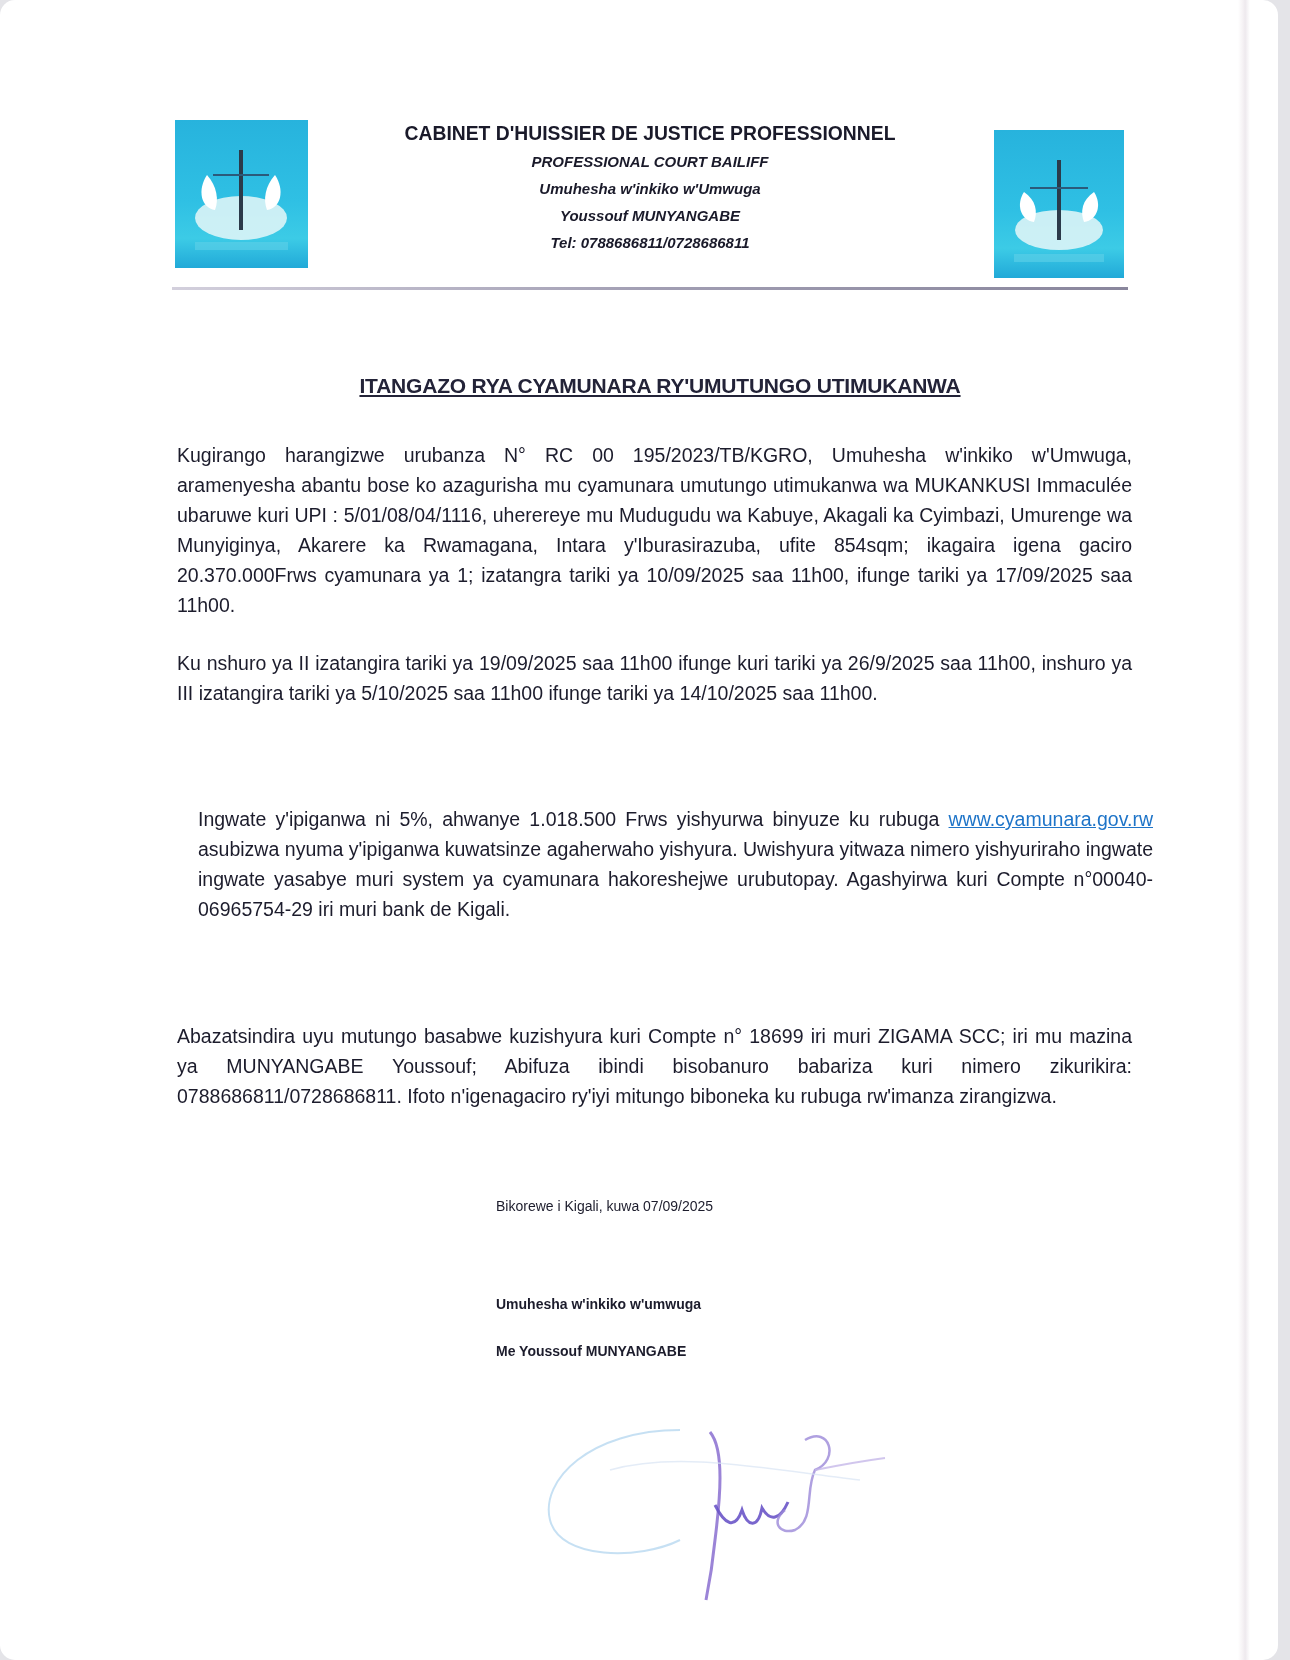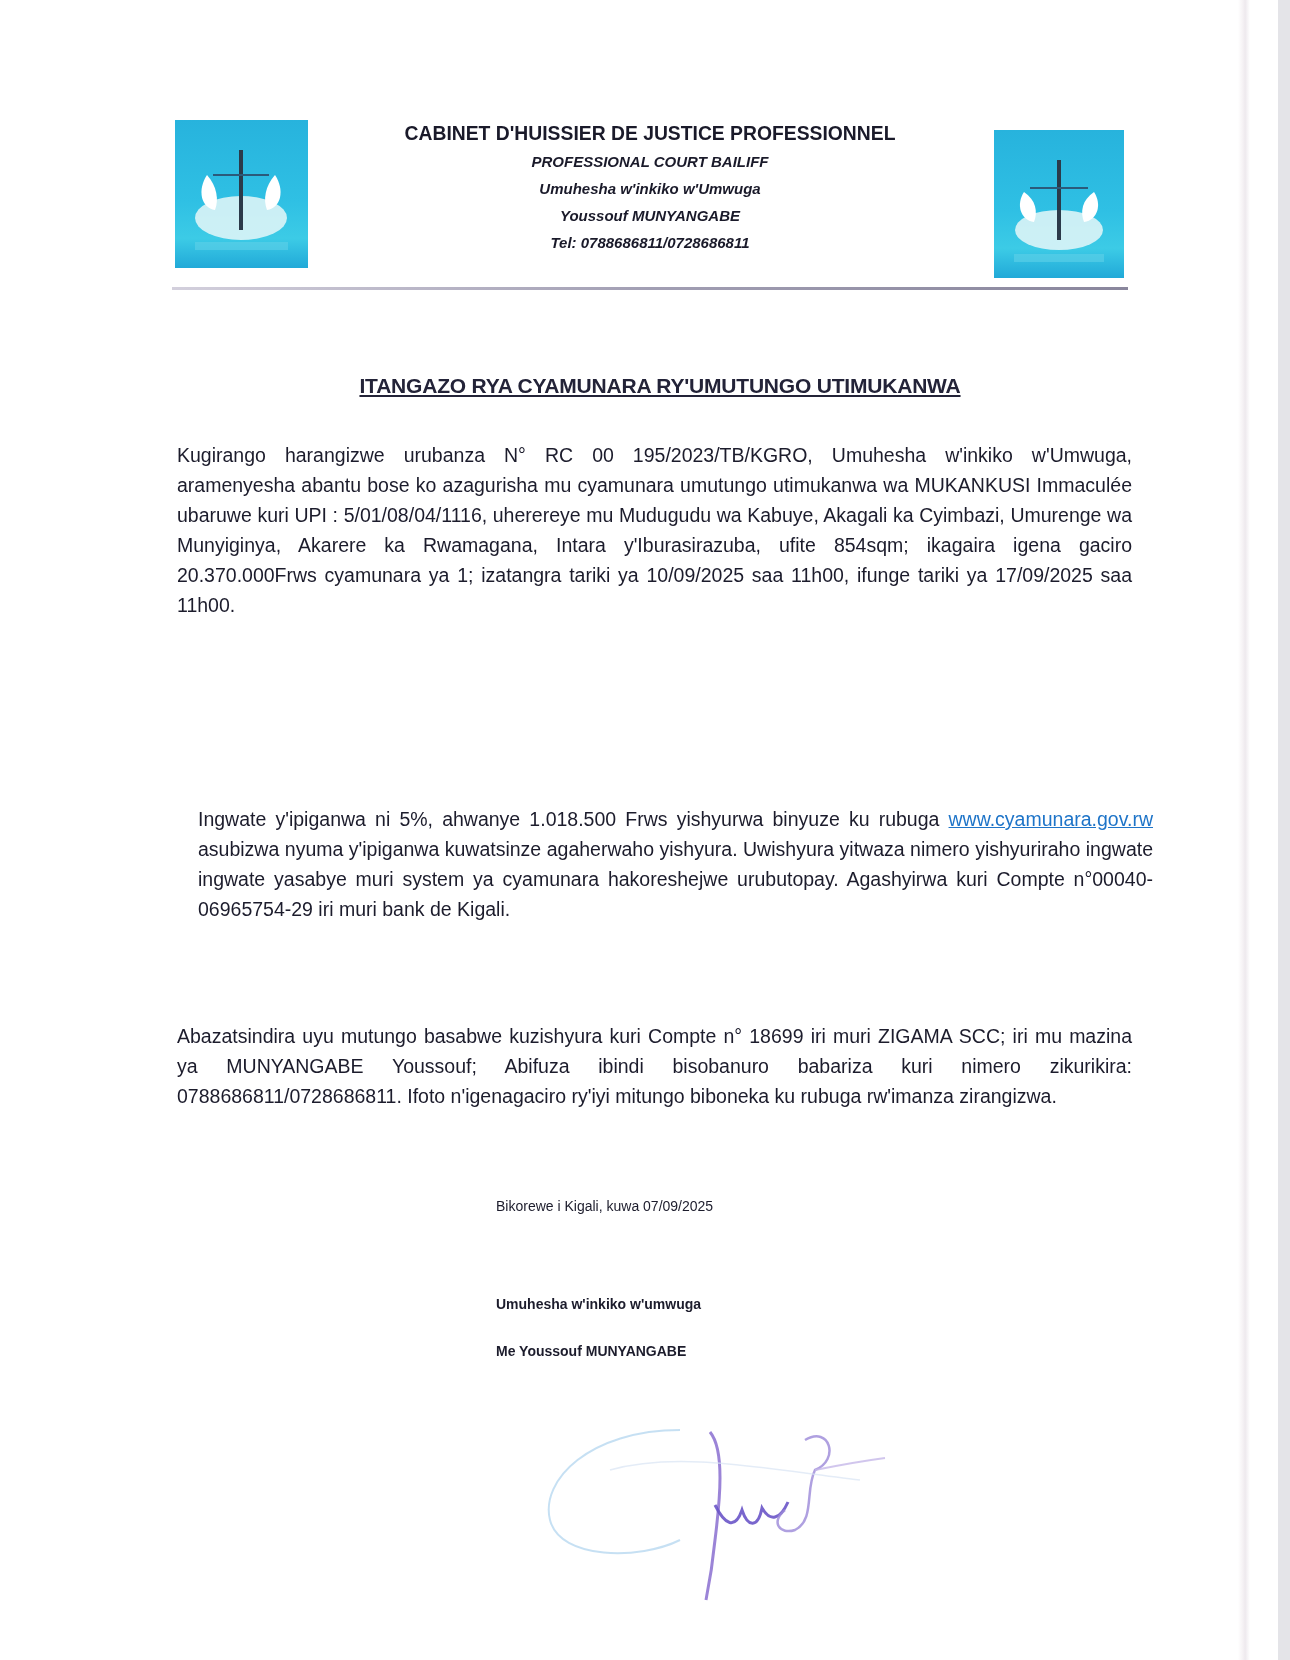--- a/index.html
+++ b/index.html
@@ -7,20 +7,21 @@
     width: 1290px; height: 1660px; overflow: hidden;
     background: #e4e4e8;
     position: relative;
     font-family: "Liberation Sans", sans-serif;
     color: #1a1a2a;
   }
   .page {
     position: absolute; left: 0; top: 0;
     width: 1278px; height: 1660px;
     background: #ffffff;
+    border-radius: 15px;
   }
   .page-edge {
     position: absolute; left: 1238px; top: 0;
     width: 12px; height: 1660px;
     background: linear-gradient(90deg, #ffffff, #f4f0f3 40%, #ece7ec 60%, #ffffff);
     opacity: 0.9;
   }
   .logo {
     position: absolute;
     background: linear-gradient(180deg, #27b3dd 0%, #2fc0e4 55%, #3ccbe6 80%, #21a9d8 100%);
@@ -114,20 +115,23 @@
   </div>
 
   <div class="rule"></div>
 
   <div class="title">ITANGAZO RYA CYAMUNARA RY'UMUTUNGO UTIMUKANWA</div>
 
   <div class="body-text p1">
     <p>Kugirango harangizwe urubanza N° RC 00 195/2023/TB/KGRO, Umuhesha w'inkiko w'Umwuga, aramenyesha abantu bose ko azagurisha mu cyamunara umutungo utimukanwa wa MUKANKUSI Immaculée ubaruwe kuri UPI : 5/01/08/04/1116, uherereye mu Mudugudu wa Kabuye, Akagali ka Cyimbazi, Umurenge wa Munyiginya, Akarere ka Rwamagana, Intara y'Iburasirazuba, ufite 854sqm; ikagaira igena gaciro 20.370.000Frws cyamunara ya 1; izatangra tariki ya 10/09/2025 saa 11h00, ifunge tariki ya 17/09/2025 saa 11h00.</p>
   </div>
 
+  <div class="body-text p2">
+    <p>Ku nshuro ya II izatangira tariki ya 19/09/2025 saa 11h00 ifunge kuri tariki ya 26/9/2025 saa 11h00, inshuro ya III izatangira tariki ya 5/10/2025 saa 11h00 ifunge tariki ya 14/10/2025 saa 11h00.</p>
+  </div>
 
   <div class="body-text p3">
     <p><span>Ingwate y'ipiganwa ni 5%, ahwanye 1.018.500 Frws yishyurwa binyuze ku rubuga </span><span class="link">www.cyamunara.gov.rw</span><span> asubizwa nyuma y'ipiganwa kuwatsinze agaherwaho yishyura. Uwishyura yitwaza nimero yishyuriraho ingwate ingwate yasabye muri system ya cyamunara hakoreshejwe urubutopay. Agashyirwa kuri Compte n°00040-06965754-29 iri muri bank de Kigali.</span></p>
   </div>
 
 
   <div class="body-text p5">
     <p>Abazatsindira uyu mutungo basabwe kuzishyura kuri Compte n° 18699 iri muri ZIGAMA SCC; iri mu mazina ya MUNYANGABE Youssouf; Abifuza ibindi bisobanuro babariza kuri nimero zikurikira: 0788686811/0728686811. Ifoto n'igenagaciro ry'iyi mitungo biboneka ku rubuga rw'imanza zirangizwa.</p>
   </div>
 

